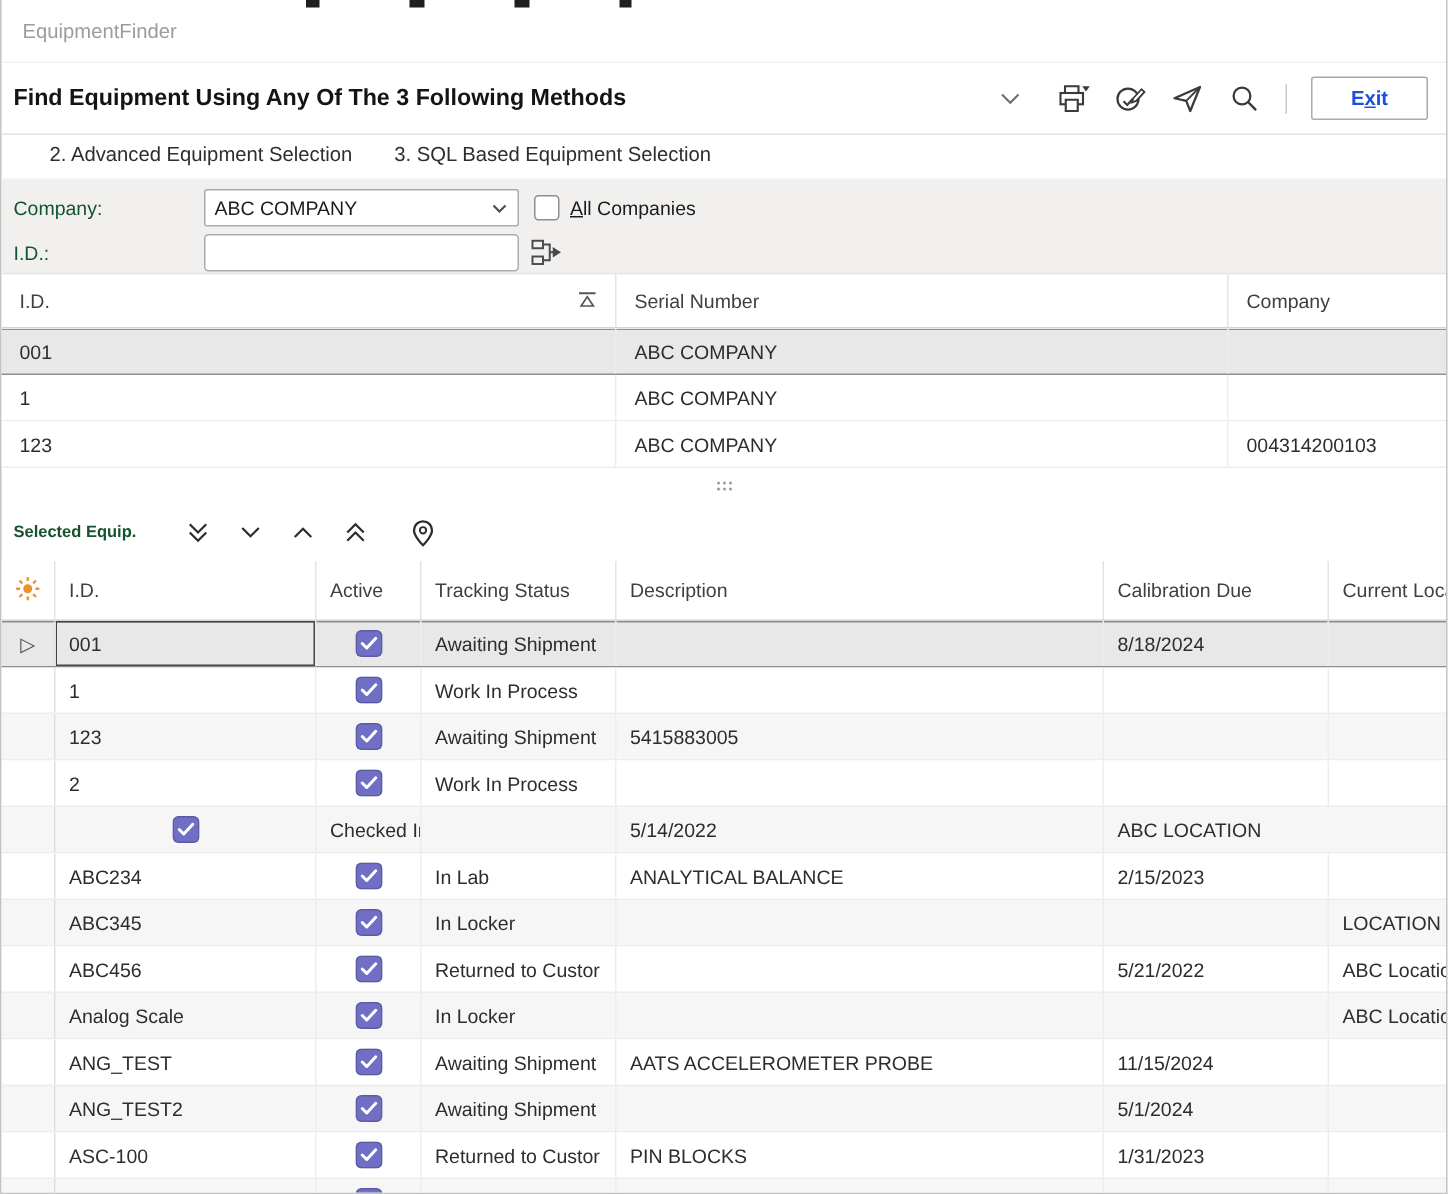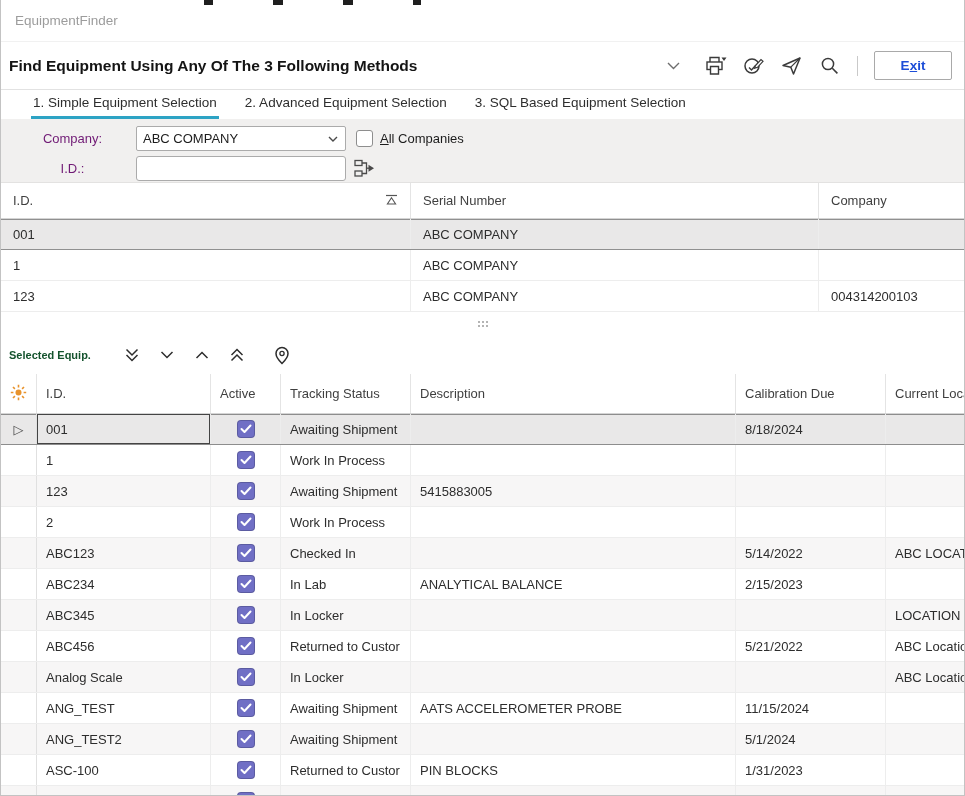--- a/index.html
+++ b/index.html
@@ -31,21 +31,21 @@
   
   .tabs { height:29px; display:flex; align-items:flex-end; gap:24px; padding-left:30px; }
   .tab { position:relative; padding:0 2px 9px; color:#2e2e2e; font-size:13.5px; cursor:pointer; white-space:nowrap; }
   .tab.active::after { content:""; position:absolute; left:0; right:0; bottom:0; height:3px;
     background:var(--accent, #2da3c4); }
 
   
   .filter-panel { height:64px; background:#f1f0ef; border-bottom:1px solid #e3e2e1;
     padding:7px 8px 0; display:flex; flex-direction:column; gap:5px; }
   .filter-row { display:flex; align-items:center; height:25px; }
-  .flabel { width:127px; color:#701a75;text-align:center; }
+  .flabel { width:127px; color:#14532d; }
   .combo { width:210px; height:25px; background:#fff; border:1px solid #ababab; border-radius:2px;
     display:flex; align-items:center; padding:0 6px; cursor:pointer; }
   .combo-value { flex:1; color:#1c1c1c; white-space:nowrap; overflow:hidden; }
   .combo-arrow { display:flex; color:#4a4a4a; }
   .text-input { width:210px; height:25px; background:#fff; border:1px solid #ababab; border-radius:3px;
     padding:0 6px; font:inherit; color:#1c1c1c; }
   .cb-un { width:17px; height:17px; background:#fff; border:1px solid #8e8e8e; border-radius:3px;
     margin-left:10px; cursor:pointer; flex:none; }
   .check-label { margin-left:7px; color:#1c1c1c; }
   .lookup-btn { margin-left:8px; display:flex; align-items:center; cursor:pointer; }
@@ -145,21 +145,20 @@
           <circle cx="8" cy="8" r="5.6" fill="none" stroke="currentColor" stroke-width="1.5"></circle>
           <path d="M12.3 12.3L17.4 17.4" stroke="currentColor" stroke-width="1.6"></path>
         </svg>
       </span>
       <span class="vdivider"></span>
       <button class="exit-btn">E<span class="mn">x</span>it</button>
     </div>
   </div>
 
   <div class="tabs">
-    <div class="tab active">1. Simple Equipment Selection</div>
     <div class="tab">2. Advanced Equipment Selection</div>
     <div class="tab">3. SQL Based Equipment Selection</div>
   </div>
 
   <div class="filter-panel">
     <div class="filter-row">
       <span class="flabel">Company:</span>
       <div class="combo">
         <span class="combo-value">ABC COMPANY</span>
         <span class="combo-arrow">
@@ -349,21 +348,20 @@
     </div>
     <div class="cell">Work In Process</div>
     <div class="cell"></div>
     <div class="cell"></div>
     <div class="cell"></div>
   </div>
         <div class="erow alt">
     <div class="cell rowhdr">
       <span class="rowarrow" style="visibility: hidden;">▷</span>
     </div>
-    <div class="cell">ABC123</div>
     <div class="cell active-cell">
       <span class="cb">
         <svg width="12" height="10" viewBox="0 0 12 10">
                 <path d="M1.5 5l3 3 6-6.5" fill="none" stroke="#fff" stroke-width="2" stroke-linecap="round" stroke-linejoin="round"></path>
               </svg>
       </span>
     </div>
     <div class="cell">Checked In</div>
     <div class="cell"></div>
     <div class="cell">5/14/2022</div>

